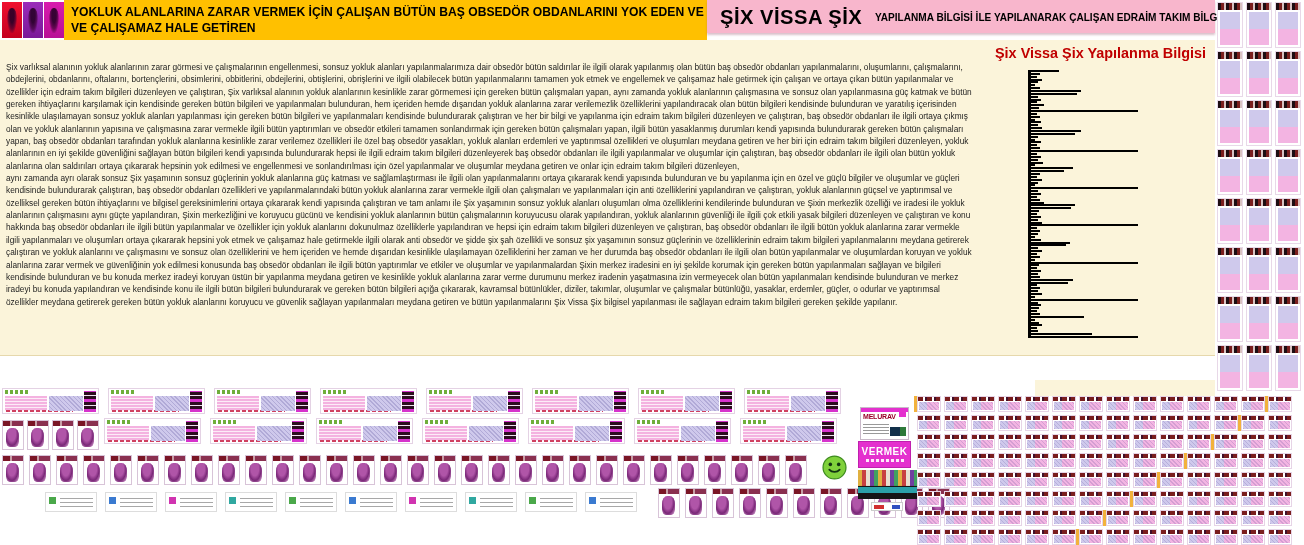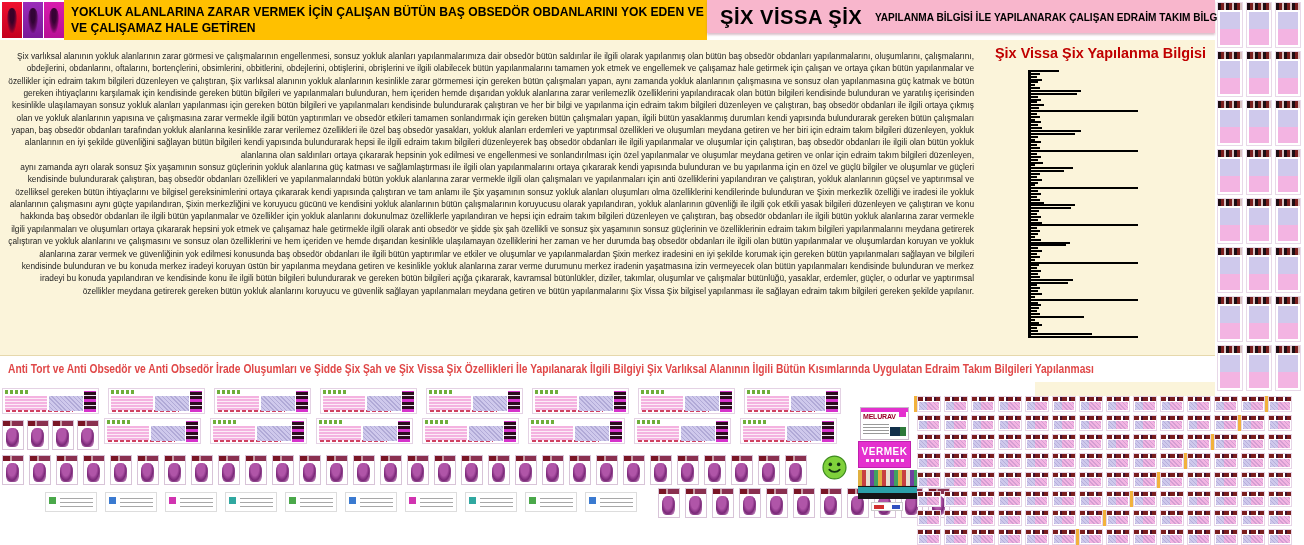--- a/index.html
+++ b/index.html
@@ -22,21 +22,21 @@
     transform:scaleX(.97); transform-origin:left center; }
 
   #banner-pink { position:absolute; left:707px; top:0; width:508px; height:33px; background:#F8B6CC;
     display:flex; align-items:center; padding-left:13px; box-shadow:0 2px 2px rgba(150,80,110,.35);
     white-space:nowrap; transform-origin:left top; }
   #pink-big { font-size:21px; font-weight:bold; color:#000; letter-spacing:.5px; transform:scaleX(.96); transform-origin:left center; }
   #pink-small { font-size:10.5px; font-weight:bold; color:#000; margin-left:7px; transform:scaleX(.96); transform-origin:left center; }
 
   
   #panel { position:absolute; left:0; top:40px; width:1215px; height:316px; background:#FBF4DA; border-bottom:1px solid #E6D8AC; }
-  #bodytext { position:absolute; left:6px; top:10px; width:968px; font-size:8.3px; line-height:12.35px; color:#1d1d1d; text-align:right; }
+  #bodytext { position:absolute; left:6px; top:21px; width:968px; font-size:8.3px; line-height:12.35px; color:#1d1d1d; text-align:left; }
   #bodytext p { margin:0; }
 
   #chart { position:absolute; left:995px; top:4px; width:210px; }
   #chart-title { font-size:15.5px; font-weight:bold; color:#C00000; white-space:nowrap; transform:scaleX(.93); transform-origin:left center; }
   #chart-bars { margin-top:8px; margin-left:33px; height:268px; border-left:3px solid #000;
     display:flex; flex-direction:column; justify-content:space-between; }
   .bar { height:2px; background:#000; }
 
   #beige-ext { position:absolute; left:1035px; top:380px; width:180px; height:16px; background:#FBF4DA; }
 
@@ -253,23 +253,20 @@
           <div class="bar" style="width: 5.5px;"></div>
           <div class="bar" style="width: 6.6px;"></div>
           <div class="bar" style="width: 60.5px;"></div>
           <div class="bar" style="width: 106.7px;"></div>
         </div>
     </div>
   </div>
 
   <div id="beige-ext"></div>
 
-  <div id="bottom-banner">
-    <span id="bottom-banner-text">Anti Tort ve Anti Obsedör ve Anti Obsedör İrade Oluşumları ve Şidde Şix Şah ve Şix Vissa Şix Özellikleri İle Yapılanarak İlgili Bilgiyi Şix Varlıksal Alanının İlgili Bütün Kısımlarında Uygulatan Edraim Takım Bilgileri Yapılanması</span>
-  </div>
 
   <div id="row-a">
       <div class="wide-card">
         <b></b>
         <i></i>
         <u></u>
       </div>
       <div class="wide-card">
         <b></b>
         <i></i>

